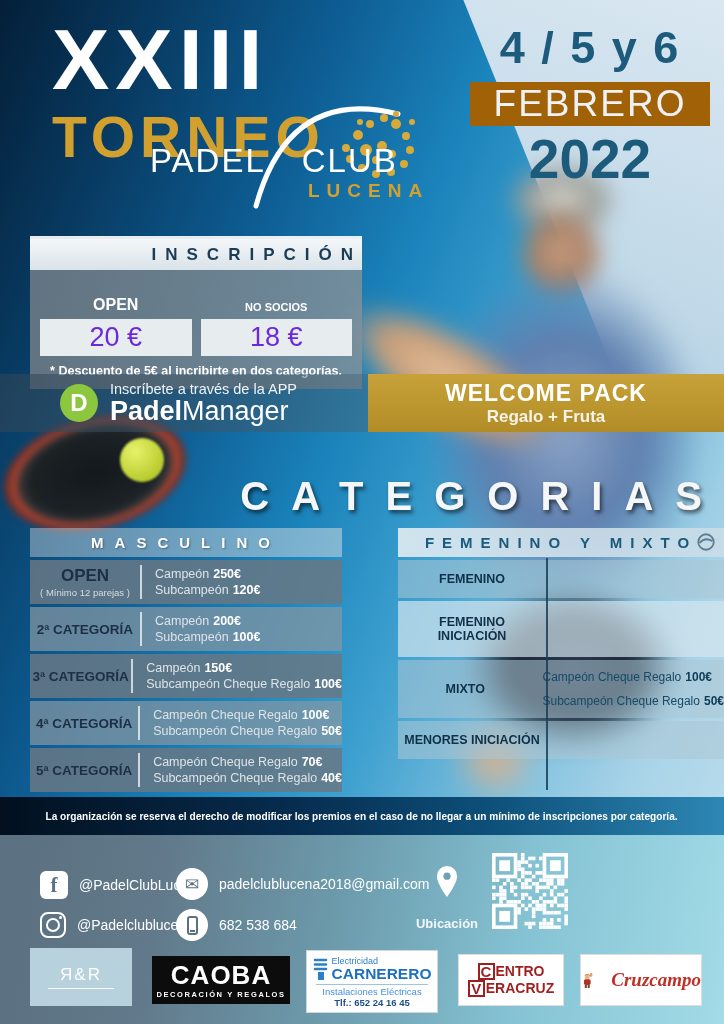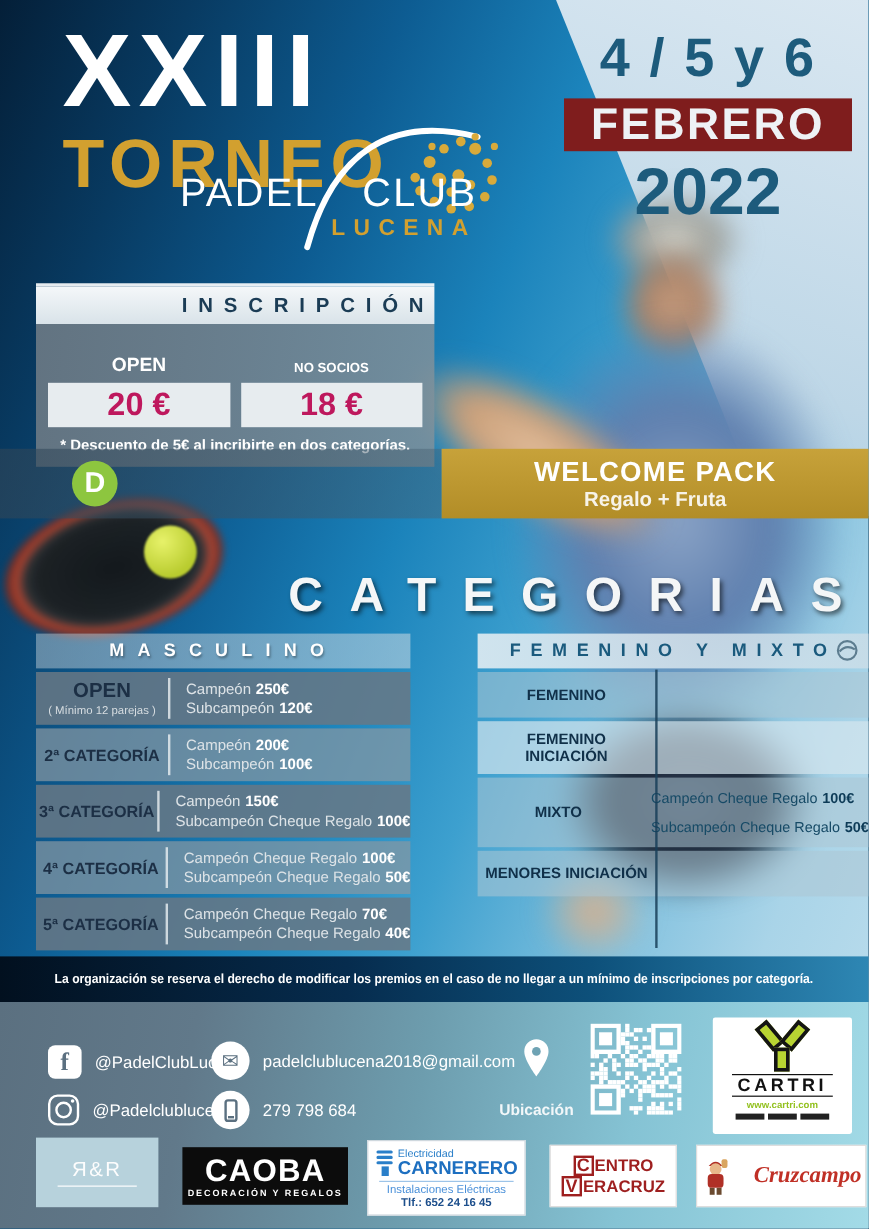--- a/index.html
+++ b/index.html
@@ -17,37 +17,37 @@
 .ph-arm{left:325px;top:330px;width:245px;height:95px;background:radial-gradient(closest-side,#e3bf9d,#c99e78 60%,rgba(200,160,120,0));transform:rotate(32deg)}
 .ph-shorts{left:465px;top:585px;width:215px;height:165px;background:radial-gradient(closest-side,#2b3950,#1c2838 60%,rgba(30,40,60,0))}
 .ph-leg{left:430px;top:700px;width:130px;height:120px;background:radial-gradient(closest-side,#d9b08c,rgba(200,160,120,0) 70%)}
 .racket{position:absolute;left:-30px;top:398px;width:250px;height:150px;border-radius:50%;transform:rotate(-14deg);filter:blur(3px);opacity:.92;background:radial-gradient(closest-side,#141414 0%,#1e1e1e 52%,#303030 60%,#b8452e 66%,#7e2a1c 72%,rgba(0,0,0,0) 76%)}
 .ball{position:absolute;left:120px;top:438px;width:44px;height:44px;border-radius:50%;filter:blur(1px);background:radial-gradient(circle at 35% 30%,#e7f26a,#b9cc2f 70%)}
 
 
 .edition{position:absolute;left:52px;top:10px;font-size:86px;font-weight:bold;color:#fff;letter-spacing:6px}
 .torneo{position:absolute;left:52px;top:104px;font-size:57px;font-weight:bold;color:#d2a02f;letter-spacing:5px}
 .club-words{position:absolute;left:150px;top:142px;display:flex;gap:36px;color:#fff;font-size:33px;letter-spacing:2px}
-.lucena{position:absolute;left:276px;top:180px;font-size:19px;font-weight:bold;color:#d2a02f;letter-spacing:7px}
+.lucena{position:absolute;left:308px;top:180px;font-size:19px;font-weight:bold;color:#d2a02f;letter-spacing:7px}
 .club-arc{position:absolute;left:248px;top:94px}
 .club-dots{position:absolute;left:334px;top:106px}
 .dates-block{position:absolute;right:14px;top:22px;width:240px;text-align:center}
 .dates-days{font-size:45px;font-weight:bold;color:#1d5b7c;letter-spacing:2px}
-.dates-month{margin-top:8px;background:#7f1d1d;color:#eef2f5;font-size:37px;font-weight:bold;letter-spacing:2px;padding:1px 0}
+.dates-month{margin-top:8px;background:#a16207;color:#eef2f5;font-size:37px;font-weight:normal;letter-spacing:2px;padding:1px 0}
 .dates-year{font-size:55px;font-weight:bold;color:#1d5b7c;margin-top:1px}
 
 
 .insc{position:absolute;left:30px;top:236px;width:332px;border-top:3px solid rgba(255,255,255,.9)}
 .insc-title{background:linear-gradient(180deg,#f4f7f9,#d9e3e9);color:#1b3c55;font-size:17px;font-weight:bold;letter-spacing:9px;text-align:right;padding:6px 0 5px}
 .insc-body{background:linear-gradient(90deg,rgba(105,120,132,.93),rgba(128,145,155,.85));padding:8px 10px 2px}
 .insc-cols{display:flex;gap:9px}
 .insc-col{flex:1;display:flex;flex-direction:column}
 .insc-label{color:#fff;font-weight:bold;font-size:11px;text-align:center;display:flex;align-items:flex-end;justify-content:center;min-height:36px;line-height:1.15}
 .insc-label.big{font-size:16px}
-.insc-price{margin-top:5px;background:#e7ecef;color:#be185d;font-size:27px;font-weight:bold;text-align:center;padding:3px 0}
+.insc-price{margin-top:5px;background:#e7ecef;color:#6d28d9;font-size:27px;font-weight:normal;text-align:center;padding:3px 0}
 .insc-note{color:#fff;font-weight:bold;font-size:12.5px;text-align:center;padding:8px 0 9px}
 
 
 .app-band{position:absolute;left:0;top:374px;width:368px;height:58px;background:linear-gradient(90deg,rgba(48,70,88,.6),rgba(72,98,115,.45));display:flex;align-items:center;padding-left:60px;gap:12px}
 .app-logo{width:38px;height:38px;border-radius:50%;background:#8dc63f;color:#fff;display:flex;align-items:center;justify-content:center;font-size:24px;font-weight:bold}
 .app-l1{color:#eef3f6;font-size:14.5px}
 .app-l2{color:#fff;font-size:27px;line-height:1.05}
 .app-l2 b{font-weight:bold}
 .welcome{position:absolute;left:368px;top:374px;width:356px;height:58px;background:linear-gradient(180deg,#c7a23a,#b28d27);display:flex;flex-direction:column;align-items:center;justify-content:center}
 .welcome-title{color:#fff;font-size:23px;font-weight:bold;letter-spacing:1px}
@@ -66,21 +66,21 @@
 .m-name.open{font-size:17px}
 .m-sub{color:#d7dde1;font-size:9.5px;margin-top:1px}
 .m-prizes{flex:1;border-left:2px solid rgba(235,240,243,.8);margin:5px 0;padding-left:13px;display:flex;flex-direction:column;justify-content:space-evenly}
 .m-prize{font-size:12.5px;color:#dde3e7;white-space:nowrap}
 .m-prize b{color:#fff;margin-left:4px}
 
 .fem{position:absolute;left:398px;top:528px;width:326px}
 .fem-title{position:relative;background:linear-gradient(90deg,rgba(225,236,242,.9),rgba(205,222,232,.8));color:#1a5a7d;font-weight:bold;font-size:15px;letter-spacing:8px;text-align:center;padding:6px 0}
 .fem-title svg{position:absolute;right:8px;top:4px}
 .f-row{display:flex;margin-top:3px}
-.h38{height:38px}.h44{height:44px}.h56{height:58px}
+.h38{height:38px}.h44{height:56px}.h56{height:58px}
 .shade-c{background:rgba(173,198,211,.55)}
 .shade-d{background:rgba(212,229,238,.7)}
 .f-name{width:148px;display:flex;align-items:center;justify-content:center;text-align:center;color:#103049;font-weight:bold;font-size:12.5px;padding:0 6px}
 .f-prizes{flex:1;display:flex;flex-direction:column;justify-content:space-evenly;padding-left:10px}
 .f-prize{font-size:12px;color:#164a66;white-space:nowrap}
 .f-prize b{margin-left:4px;color:#0d3b57}
 .fem-divider{position:absolute;left:546px;top:558px;width:2px;height:232px;background:rgba(23,62,88,.85)}
 
 
 .disclaimer{position:absolute;left:0;top:797px;width:100%;height:38px;display:flex;align-items:center;justify-content:center;background:linear-gradient(90deg,#02101f 0%,#062c4e 40%,#0d507a 68%,#2e87b4 100%);color:#fff;font-weight:bold;font-size:11px}
@@ -123,21 +123,21 @@
 .carn-row{display:flex;gap:3px}
 .carn-col{display:flex;flex-direction:column;align-items:flex-start}
 .carn-top{font-size:9px;color:#2a7fc9}
 .carn-name{font-size:15.5px;font-weight:bold;color:#1d6fc0;line-height:1}
 .carn-div{width:112px;border-top:1px solid #9dc4e8;margin:2px 0 1px}
 .carn-l2{font-size:9.5px;color:#4a90d9}
 .carn-l3{font-size:9.5px;font-weight:bold;color:#1d4f8c}
 .sp-vera{left:458px;top:119px;width:106px;height:52px;background:#fff;border:1px solid #ddd;color:#9e1f1f;font-weight:bold}
 .vera-line{font-size:14px;line-height:1.15;display:flex;align-items:center}
 .vera-box{display:inline-flex;align-items:center;justify-content:center;border:2px solid #9e1f1f;font-size:15px;width:17px;height:17px;margin-right:1px}
-.sp-cruz{left:580px;top:119px;width:142px;height:52px;background:#fff;border:1px solid #ddd;flex-direction:row;gap:16px}
+.sp-cruz{left:580px;top:119px;width:122px;height:52px;background:#fff;border:1px solid #ddd;flex-direction:row;gap:16px}
 .cruz-name{font-family:"Liberation Serif",serif;font-style:italic;font-weight:bold;color:#c03026;font-size:19px}
 </style>
 </head>
 <body>
 
 <div class="poster">
   <div class="bg"></div>
   <div class="bg-tr"></div>
 
   <div class="photo">
@@ -201,20 +201,24 @@
           <div class="insc-label">NO SOCIOS</div>
           <div class="insc-price">18 €</div>
         </div>
       </div>
       <div class="insc-note">* Descuento de 5€ al incribirte en dos categorías.</div>
     </div>
   </div>
 
   <div class="app-band">
     <div class="app-logo">D</div>
+    <div>
+      <div class="app-l1">Inscríbete a través de la APP</div>
+      <div class="app-l2"><b>Padel</b><span>Manager</span></div>
+    </div>
   </div>
   <div class="welcome">
     <div class="welcome-title">WELCOME PACK</div>
     <div class="welcome-sub">Regalo + Fruta</div>
   </div>
 
   <div class="cats">CATEGORIAS</div>
 
   <div class="masc">
     <div class="masc-title">MASCULINO</div>
@@ -311,21 +315,21 @@
       <span>@Padelclublucena</span>
     </div>
     <div class="contact c-em">
       <div class="rnd-ic">✉</div>
       <span>padelclublucena2018@gmail.com</span>
     </div>
     <div class="contact c-ph">
       <div class="rnd-ic">
           <div class="ph-ic-inner"></div>
         </div>
-      <span>279 798 684</span>
+      <span>682 538 684</span>
     </div>
 
     <div class="location">
       <svg width="26" height="34" viewBox="0 0 24 32">
         <path d="M12 1a9.5 9.5 0 0 0-9.5 9.5C2.5 17.5 12 30 12 30s9.5-12.5 9.5-19.5A9.5 9.5 0 0 0 12 1z" fill="#fff"></path>
         <circle cx="12" cy="10.5" r="3.4" fill="#6fa3b4"></circle>
       </svg>
       <div class="lbl">Ubicación</div>
     </div>
 
@@ -468,34 +472,20 @@
             <rect x="72" y="80" width="4" height="4"></rect>
             <rect x="2" y="2" width="24" height="24" fill="none" stroke="#fff" stroke-width="4"></rect>
             <rect x="8" y="8" width="12" height="12"></rect>
             <rect x="58" y="2" width="24" height="24" fill="none" stroke="#fff" stroke-width="4"></rect>
             <rect x="64" y="8" width="12" height="12"></rect>
             <rect x="2" y="58" width="24" height="24" fill="none" stroke="#fff" stroke-width="4"></rect>
             <rect x="8" y="64" width="12" height="12"></rect>
           </g>
         </svg></div>
 
-    <div class="cartri">
-      <div class="y-icon">
-        <div class="y-bar y-tl"></div>
-          <div class="y-bar y-tr"></div>
-          <div class="y-bar y-b"></div>
-      </div>
-      <div class="cartri-name">CARTRI</div>
-      <div class="cartri-url">www.cartri.com</div>
-      <div class="cartri-soc">
-          <i></i>
-          <i></i>
-          <i></i>
-        </div>
-    </div>
 
     <div class="sp sp-rr">
       <div class="rr-name">Я&amp;R</div>
       <div class="rr-line"></div>
     </div>
     <div class="sp sp-caoba">
       <div class="caoba-name">CAOBA</div>
       <div class="caoba-tag">DECORACIÓN Y REGALOS</div>
     </div>
     <div class="sp sp-carn">

